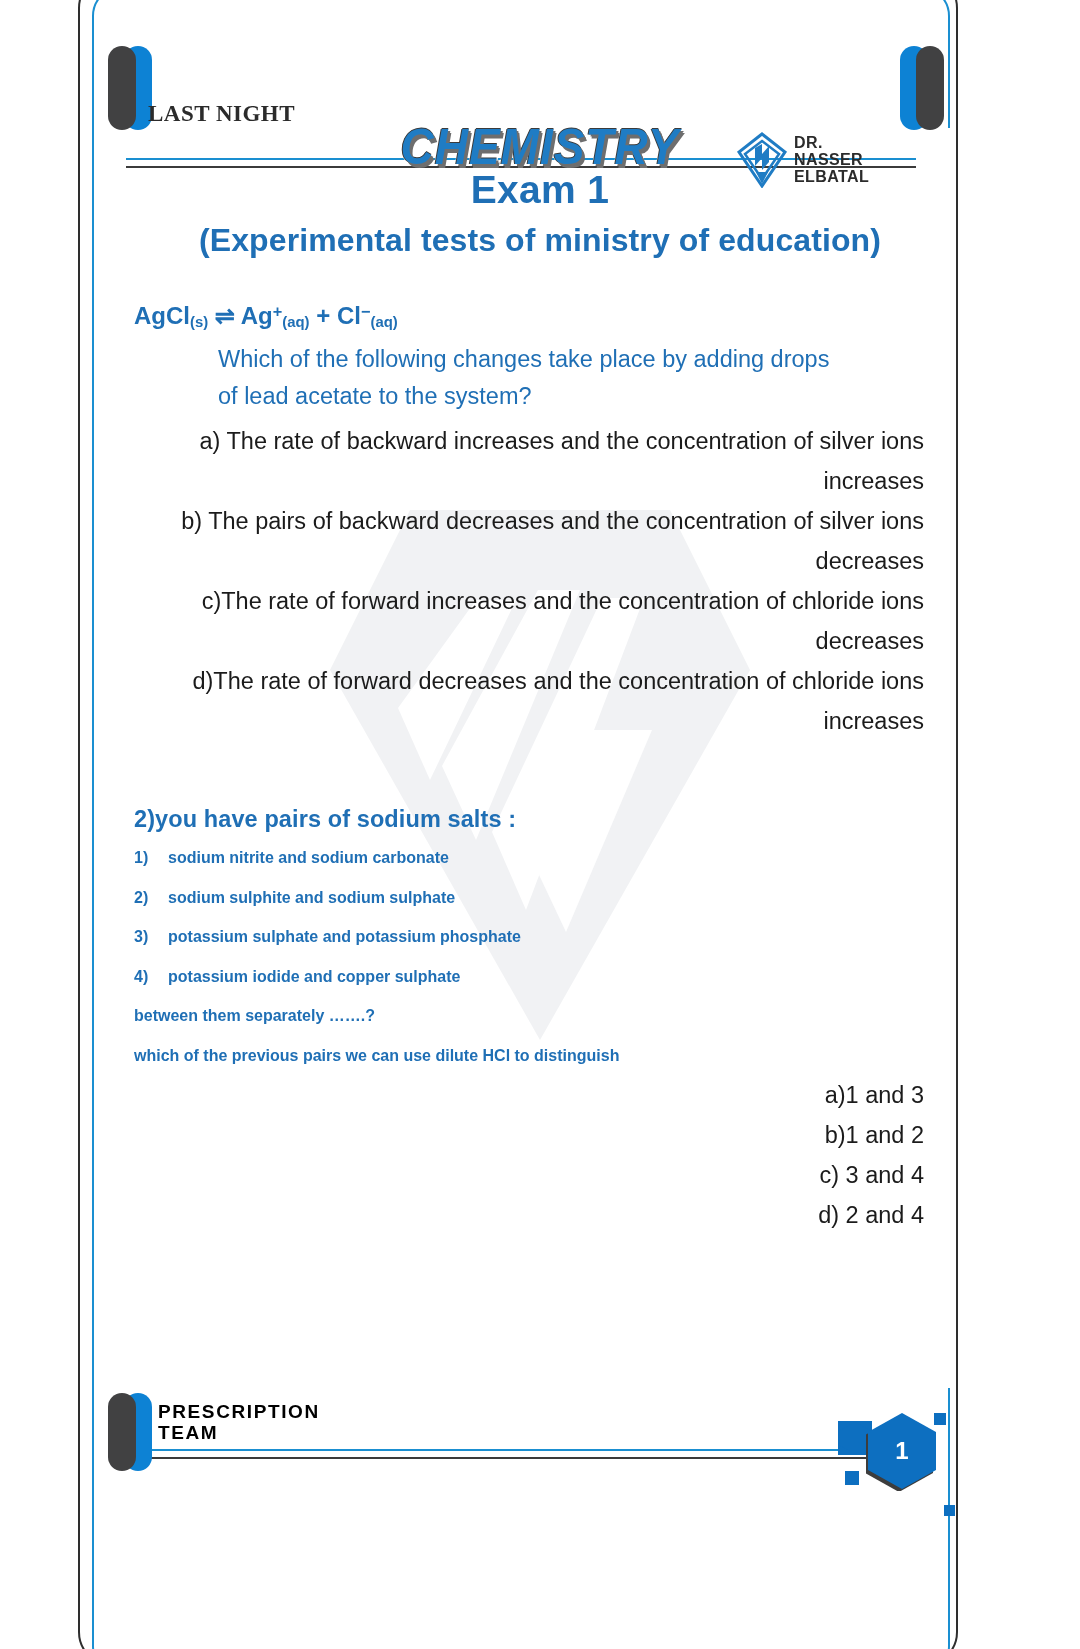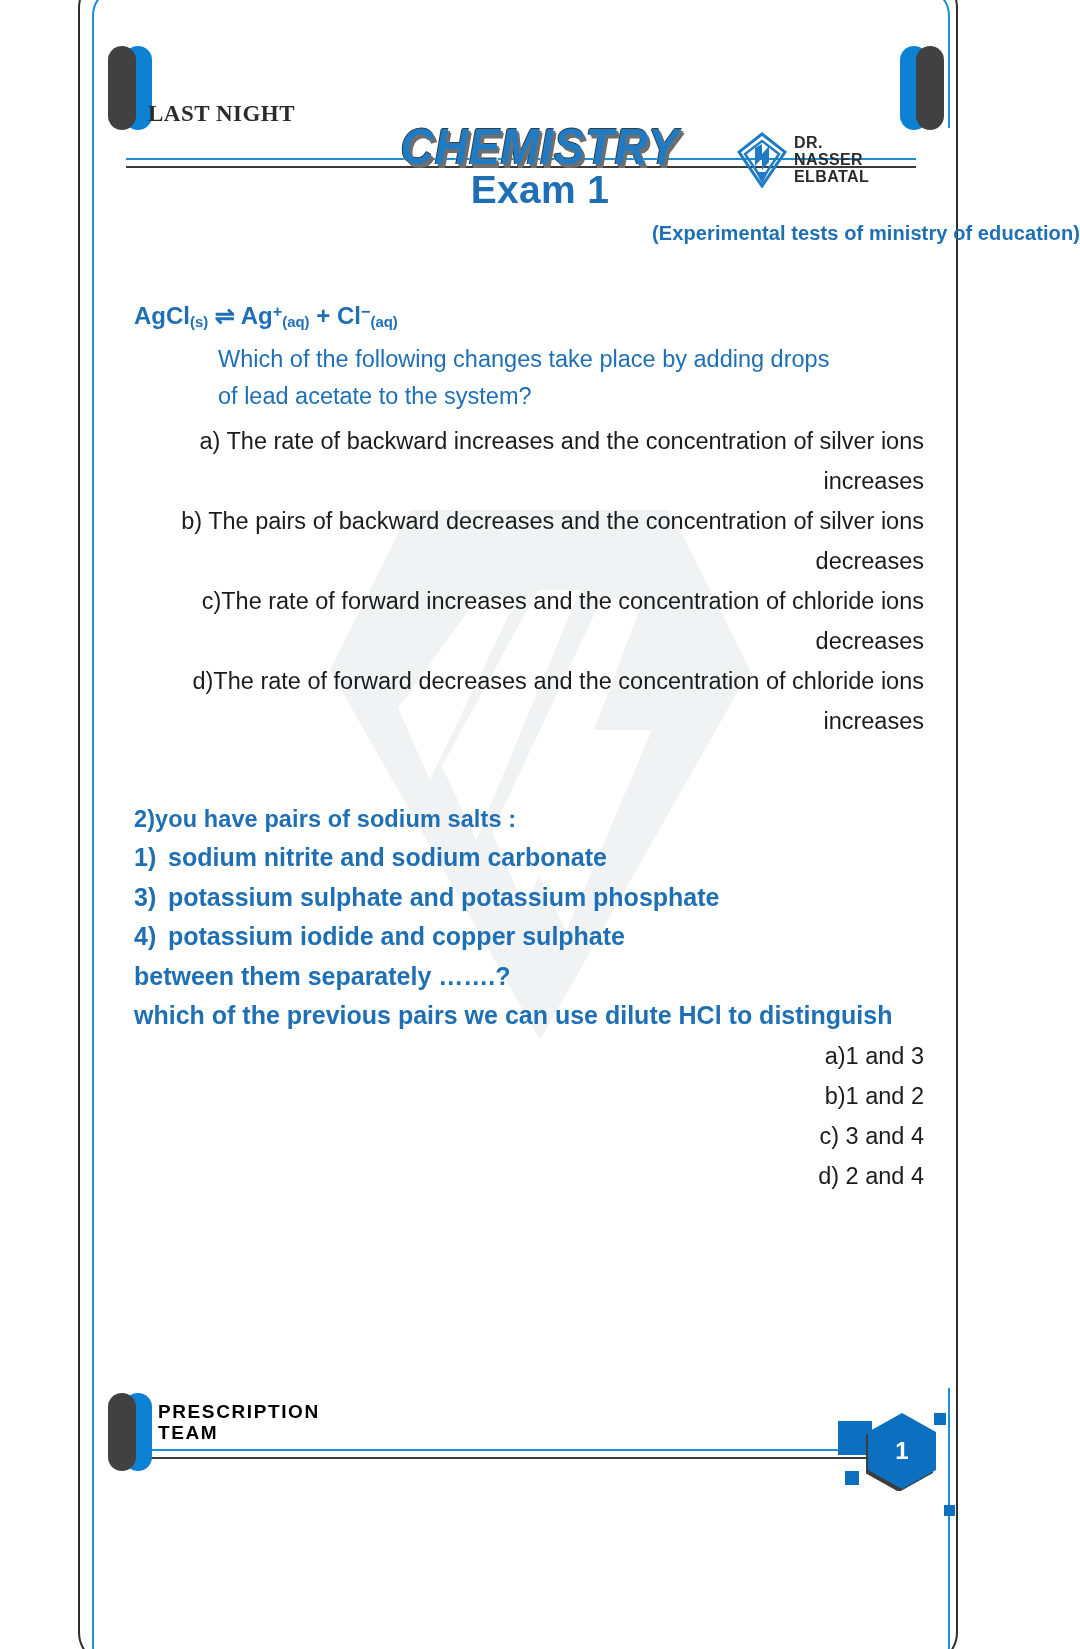--- a/index.html
+++ b/index.html
@@ -190,22 +190,22 @@
     text-align: center;
     font-size: 39px;
     font-weight: bold;
     color: #1f6fb5;
     letter-spacing: 0.3px;
   }
   .exam-sub {
     position: absolute;
     left: 0; top: 222px;
     width: 1080px;
-    text-align: right;
-    font-size: 20px;
+    text-align: center;
+    font-size: 32px;
     font-weight: bold;
     color: #1f6fb5;
     letter-spacing: 0.1px;
   }
 
   .qblock { position: absolute; left: 134px; width: 790px; }
 
   .q-head {
     font-size: 23.5px;
     font-weight: bold;
@@ -235,21 +235,21 @@
     line-height: 37px;
   }
   .opt {
     font-size: 23.5px;
     color: #1b1b1b;
     line-height: 40px;
     font-weight: normal;
     text-align: right;
   }
   .sub-item {
-    font-size: 25px;
+    font-size: 16px;
     font-weight: bold;
     color: #1f6fb5;
     line-height: 39.5px;
   }
   .sub-item .num { display: inline-block; min-width: 34px; }
 
   
   .footer {
     position: absolute;
     left: 0;
@@ -386,20 +386,21 @@
     <div class="opt" style="margin-top:6px;">a) The rate of backward increases and the concentration of silver ions increases</div>
     <div class="opt">b) The pairs of backward decreases and the concentration of silver ions decreases</div>
     <div class="opt">c)The rate of forward increases and the concentration of chloride ions decreases</div>
     <div class="opt">d)The rate of forward decreases and the concentration of chloride ions increases</div>
   </div>
 
   <div class="qblock" style="top:800px;">
     <div class="q-head"><span>2)</span><span>you have pairs of sodium salts :</span></div>
 
     <div class="sub-item"><span class="num">1)</span><span>sodium nitrite and sodium carbonate</span></div>
+    <div class="sub-item"><span class="num">2)</span><span>sodium sulphite and sodium sulphate</span></div>
     <div class="sub-item"><span class="num">3)</span><span>potassium sulphate and potassium phosphate</span></div>
     <div class="sub-item"><span class="num">4)</span><span>potassium iodide and copper sulphate</span></div>
 
     <div class="sub-item">between them separately …….?</div>
     <div class="sub-item">which of the previous pairs we can use dilute HCl to distinguish</div>
 
     <div class="opt">a)1 and 3</div>
     <div class="opt">b)1 and 2</div>
     <div class="opt">c) 3 and 4</div>
     <div class="opt">d) 2 and 4</div>

